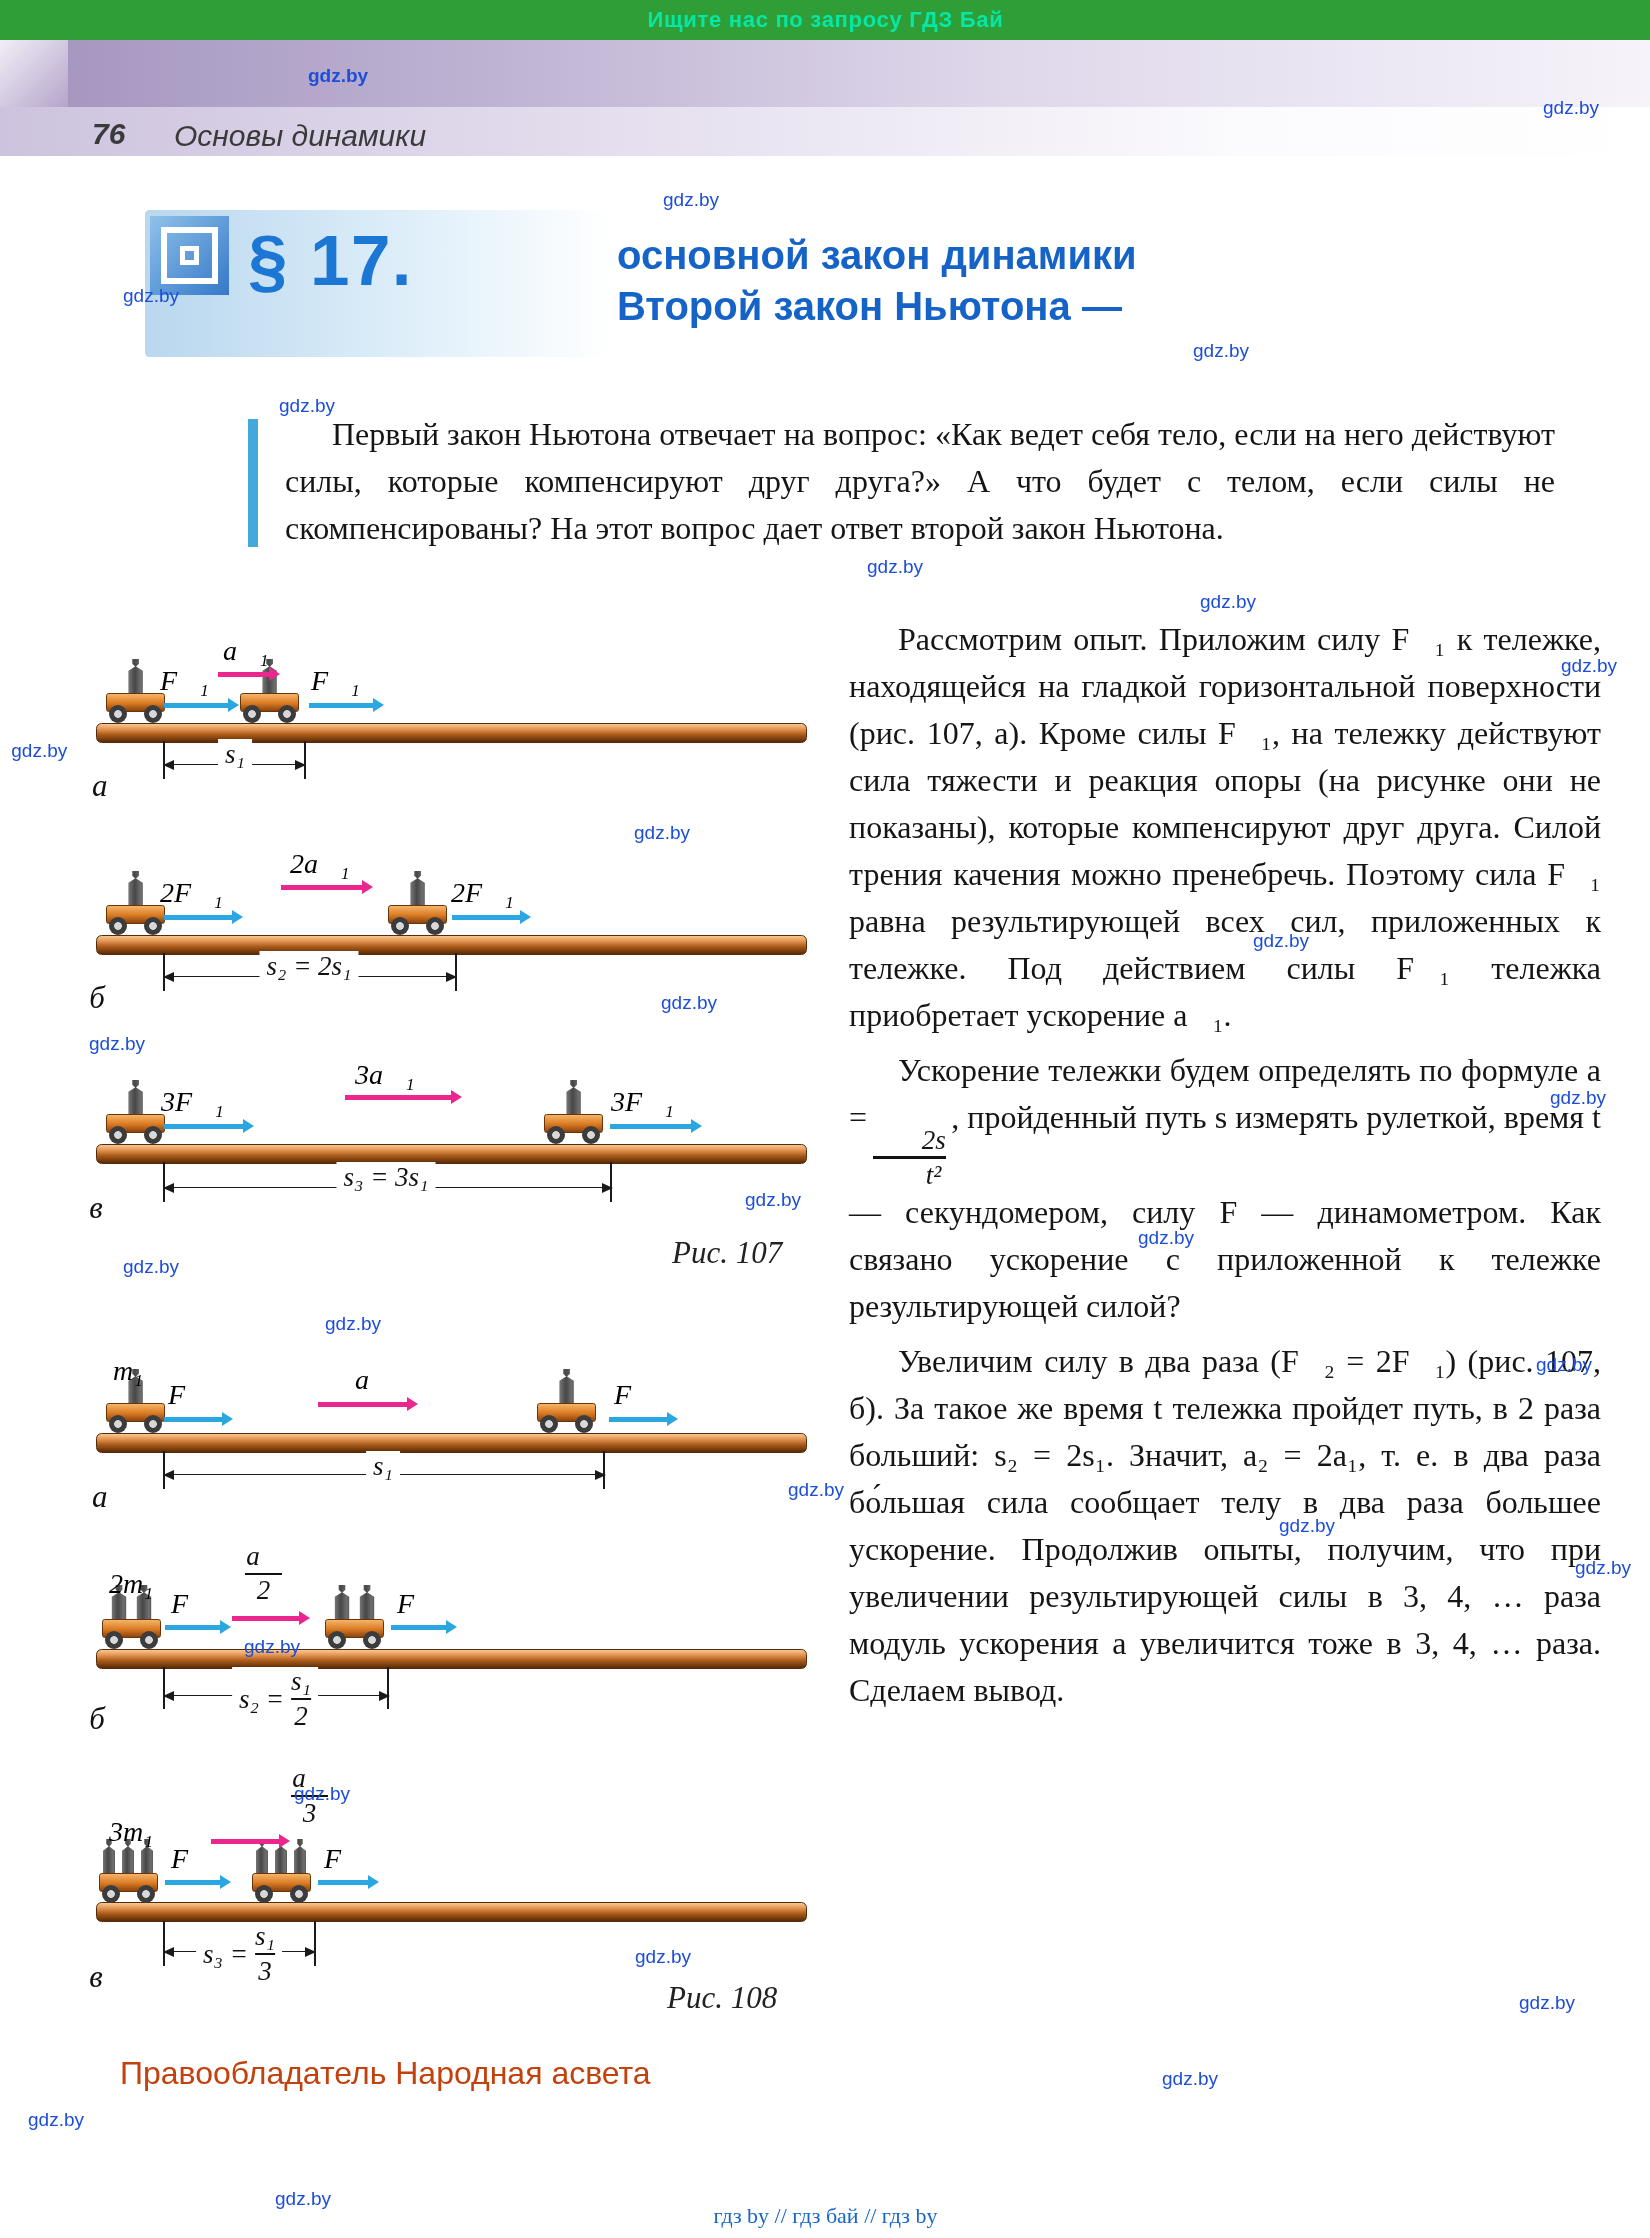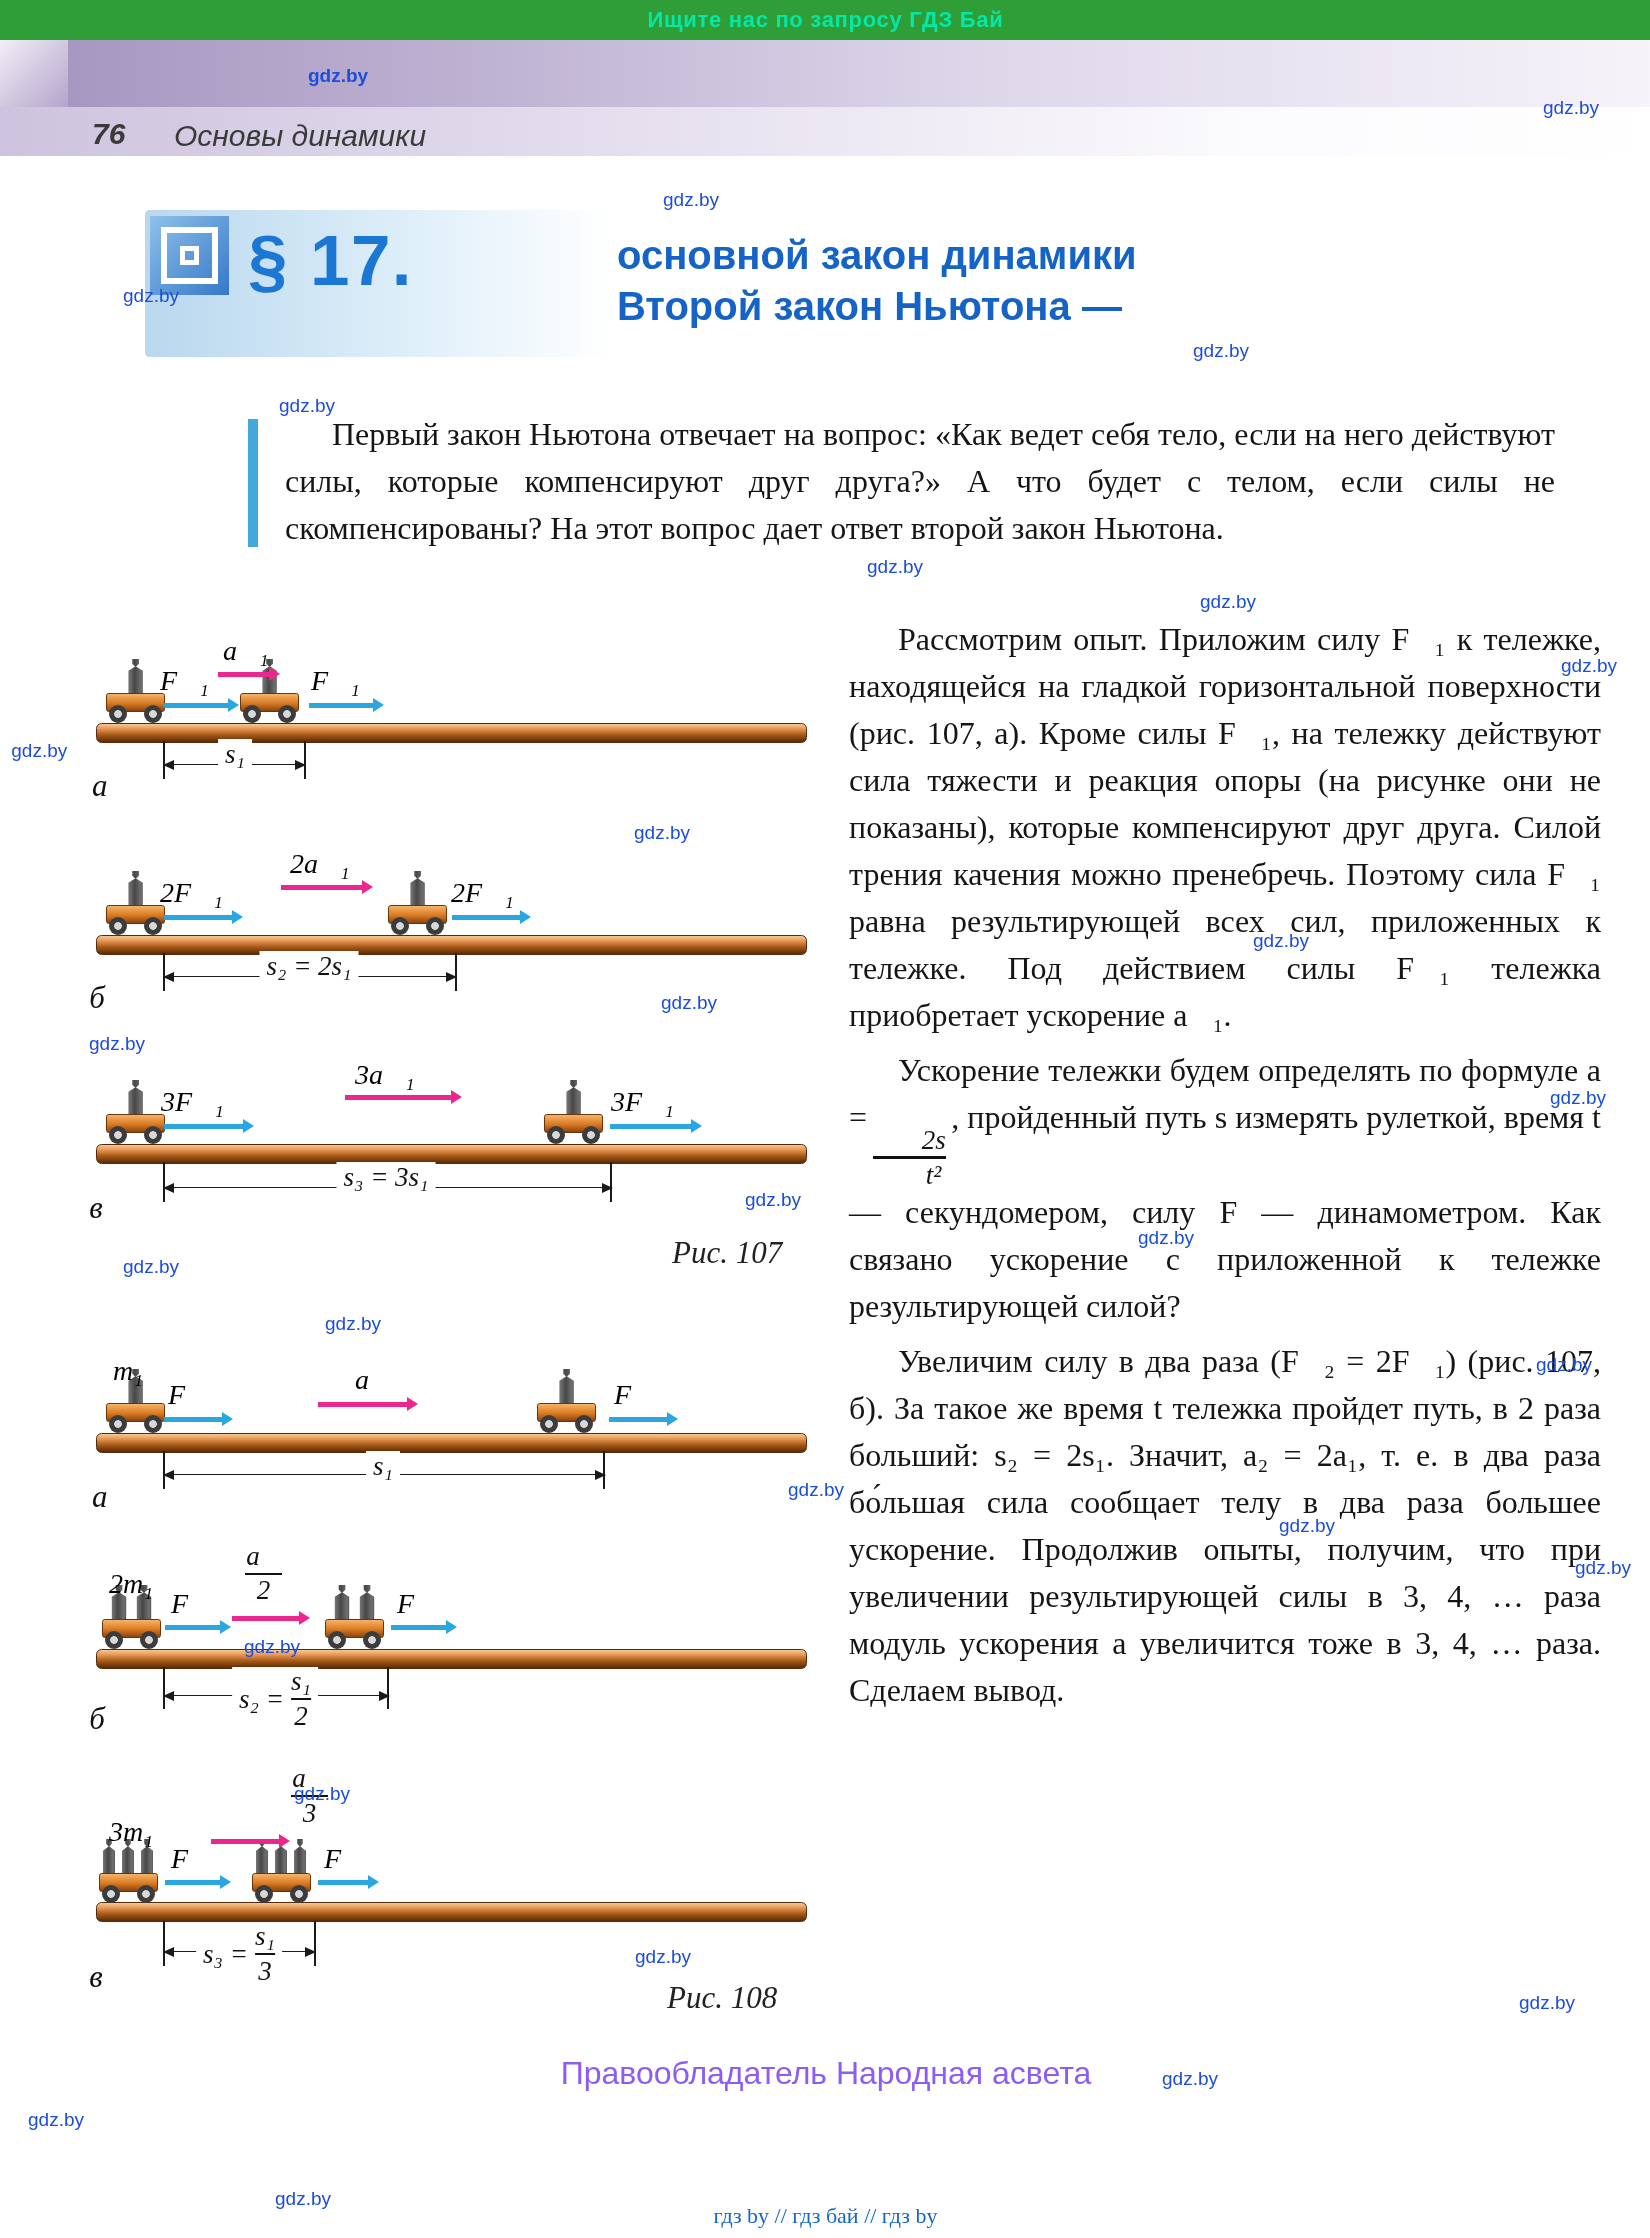--- a/index.html
+++ b/index.html
@@ -79,22 +79,22 @@
   .dlabel {position:absolute; transform:translateX(-50%); background:#fff; padding:0 7px;
            font:italic 27px "Liberation Serif", serif; white-space:nowrap; z-index:2;}
   .frac-label {display:flex; align-items:center; gap:7px;}
   .stack {display:inline-flex; flex-direction:column; align-items:center; line-height:1.1;}
   .fbar {height:2.1px; background:#111; align-self:stretch; display:block; margin:1.4px 0;}
   .vfrac {position:absolute; display:flex; flex-direction:column; align-items:center; min-width:37px;
           font:italic 27px "Liberation Serif", serif; line-height:1.1; z-index:2;}
   .fig-caption {position:absolute; font:italic 31px "Liberation Serif", serif; color:#222;}
 
   
-  .copyright {position:absolute; left:120px; top:2055px; width:1412px; text-align:center;
-              font:32px "Liberation Sans", sans-serif; color:#8b5cf6;}
+  .copyright {position:absolute; left:120px; top:2055px; width:1412px; text-align:left;
+              font:32px "Liberation Sans", sans-serif; color:#c2410c;}
   .bottom-line {position:absolute; left:0; top:2203px; width:100%; text-align:center;
                 font:22px "Liberation Serif", serif; color:#1666c8;}
 
   
   .wm {position:absolute; font:19px "Liberation Sans", sans-serif; color:#1d4ed8; z-index:6; white-space:nowrap;}
 </style>
 </head>
 <body>
 
 <div class="page">

